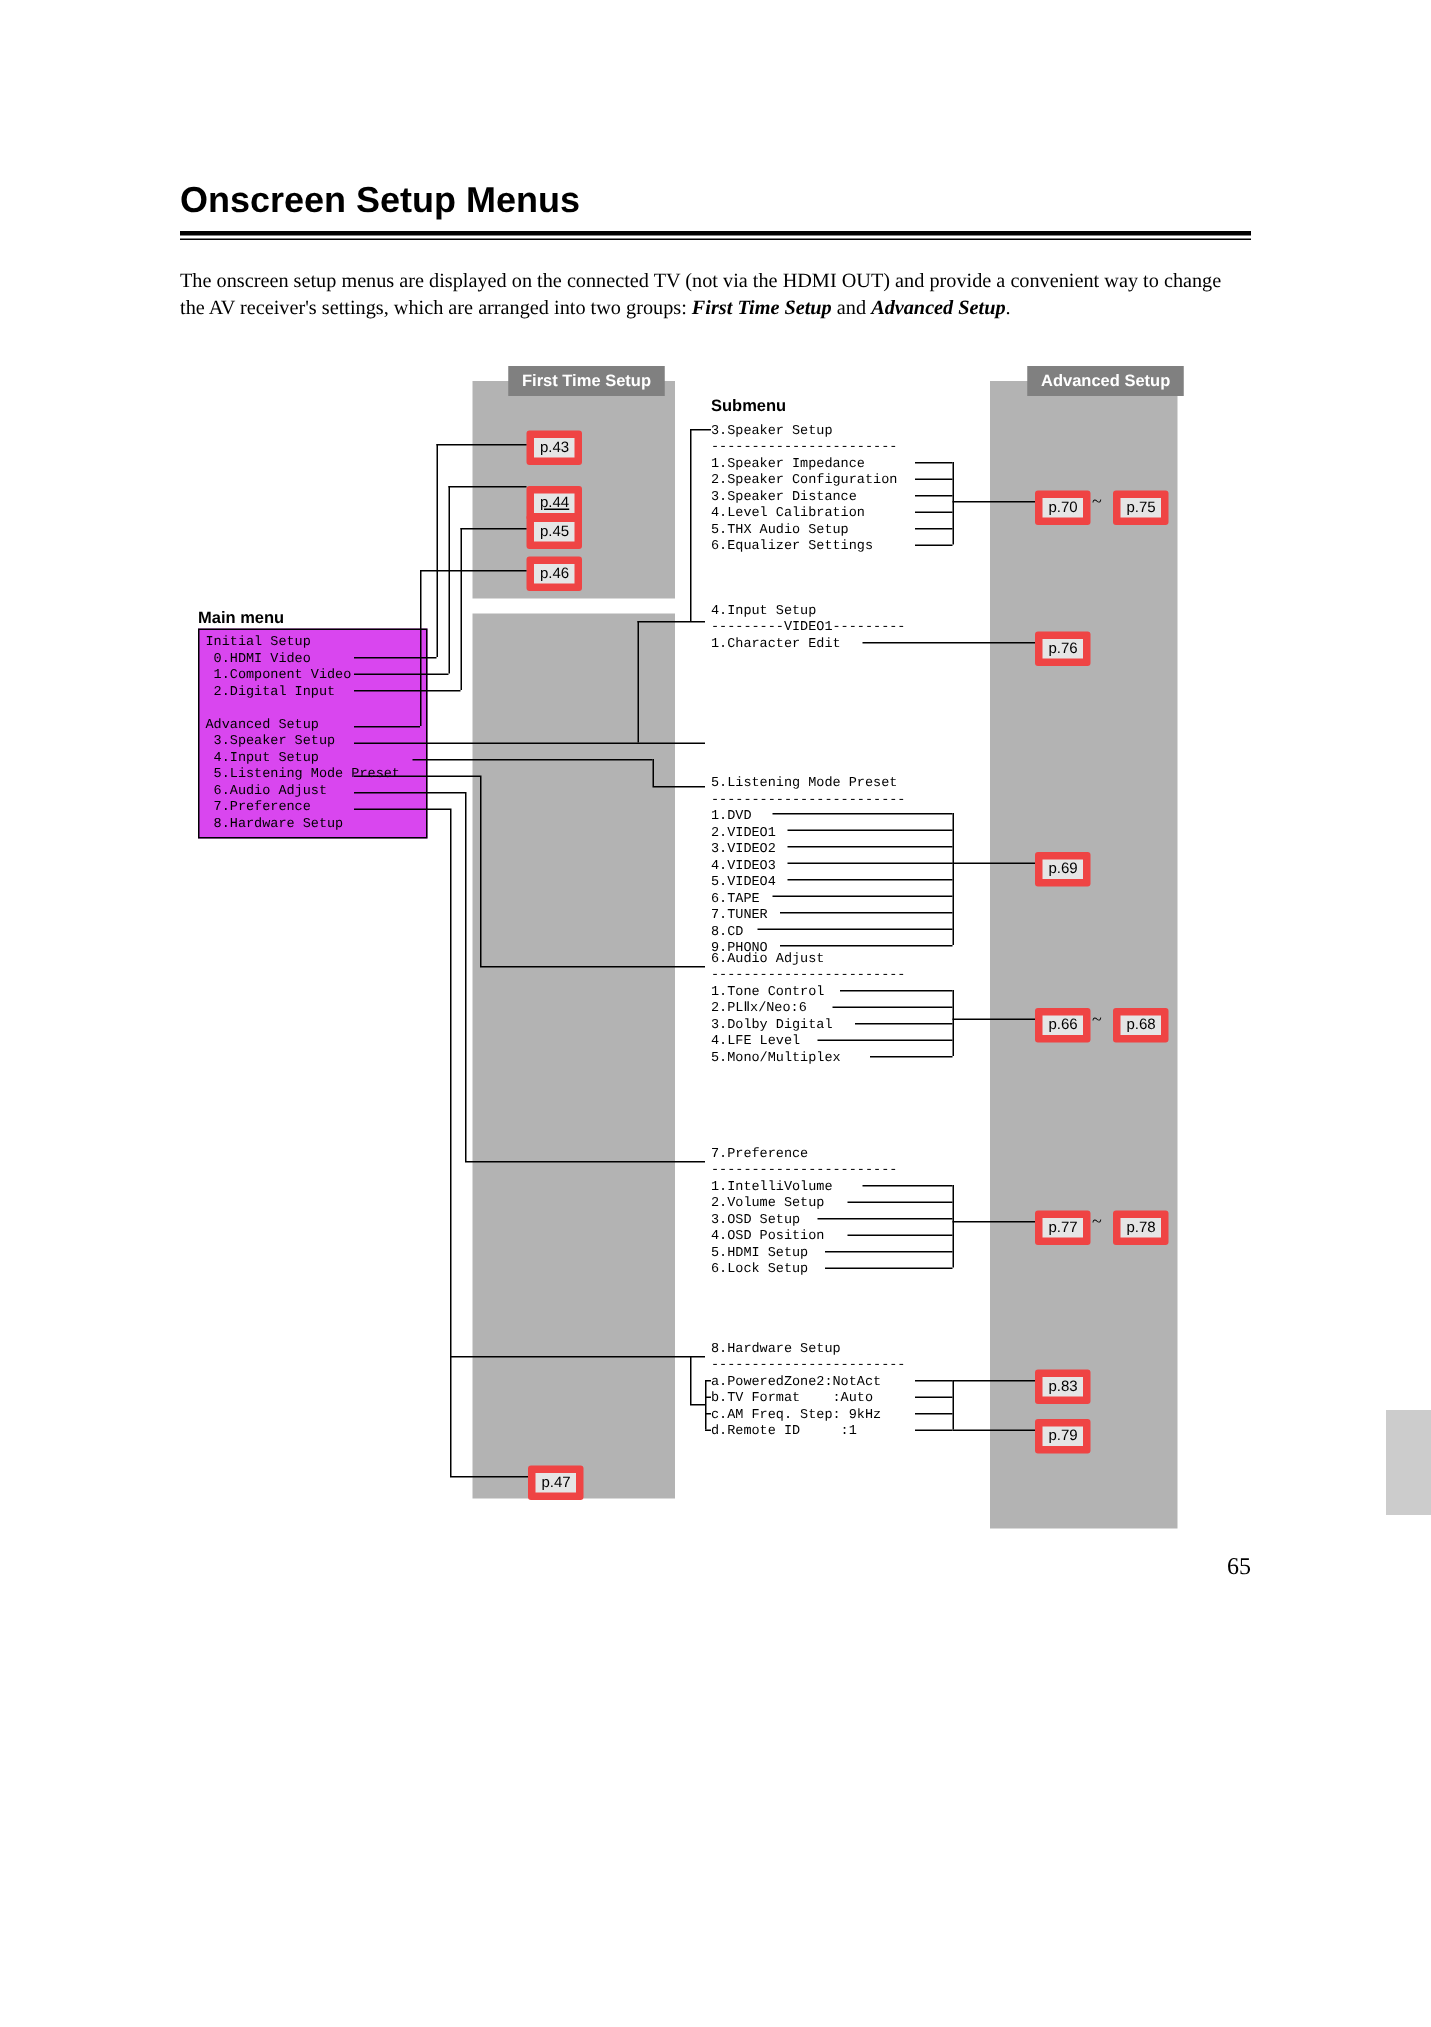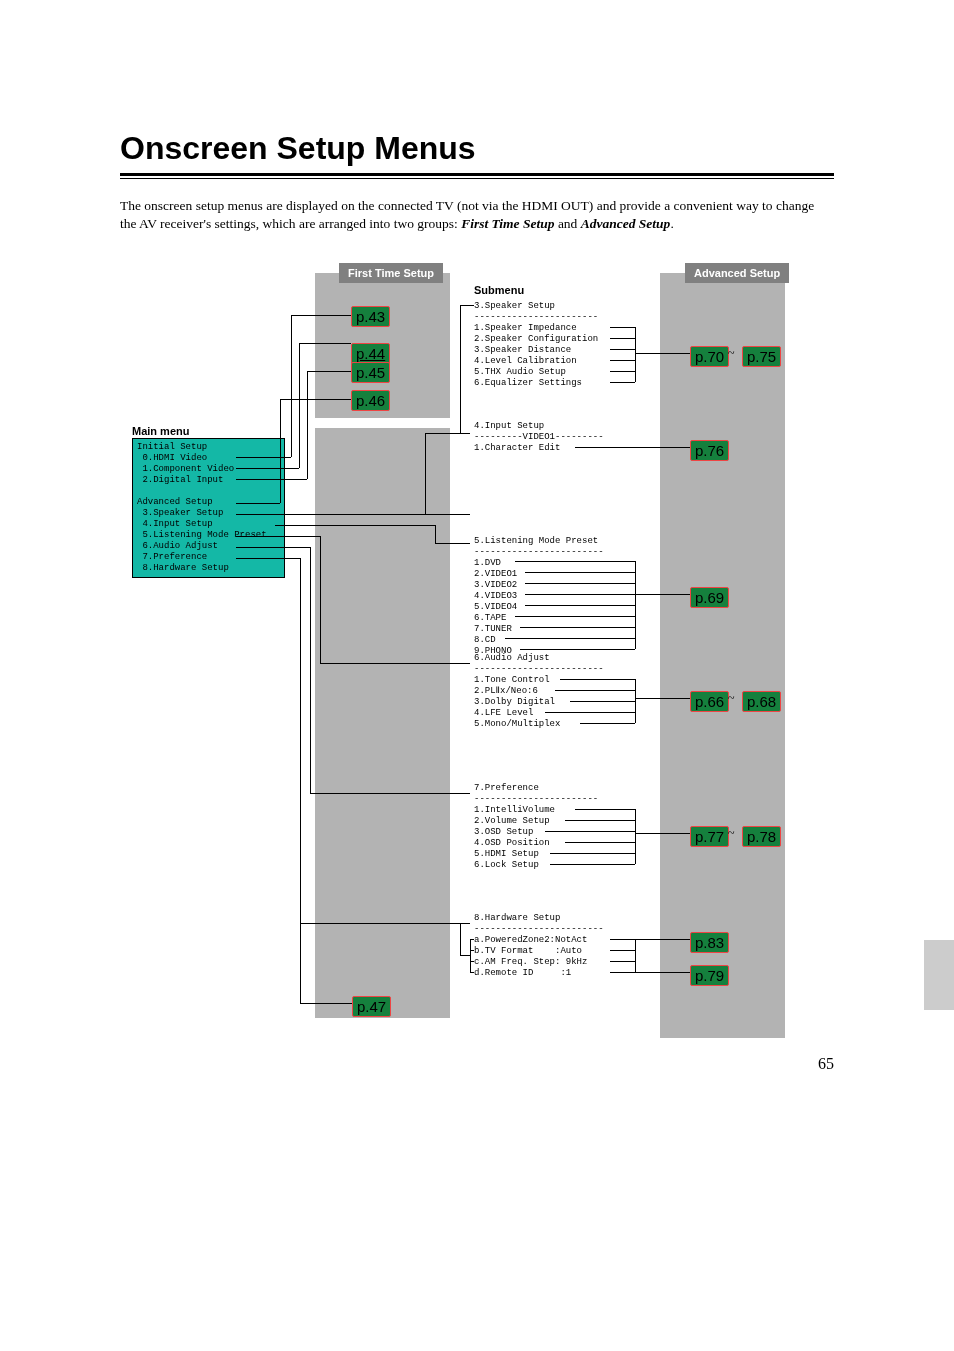--- a/index.html
+++ b/index.html
@@ -9,23 +9,23 @@
     font-family: "Times New Roman", serif;
     width: 954px;
     position: relative;
   }
   .page {
     padding: 120px 120px 40px 120px;
     position: relative;
   }
   h1 {
     font-family: Arial, Helvetica, sans-serif;
-    font-size: 32px;
+    font-size: 24px;
     font-weight: bold;
-    margin: 10px 0 6px 0;
+    margin: 0 0 6px 0;
   }
   .title-rule-thick {
     border-top: 3px solid #000;
     border-bottom: 1px solid #000;
     height: 2px;
     margin-bottom: 18px;
   }
   .section-heading {
     font-family: Arial, Helvetica, sans-serif;
     font-size: 14px;
@@ -65,43 +65,43 @@
     color: #fff;
     font-family: Arial, Helvetica, sans-serif;
     font-size: 11px;
     font-weight: bold;
     padding: 3px 8px;
     border: 1px solid #808080;
   }
   .menu-box {
     position: absolute;
     border: 1px solid #000;
-    background: #14b8a6;
+    background: #d946ef;
     font-family: "Courier New", monospace;
     font-size: 9px;
     line-height: 11px;
     padding: 3px 4px;
     white-space: pre;
   }
   .sub-box {
     position: absolute;
     font-family: "Courier New", monospace;
     font-size: 9px;
     line-height: 11px;
     white-space: pre;
   }
   .pref {
     position: absolute;
     display: inline-block;
-    border: 1px solid #ef4444;
+    border: 5px solid #ef4444;
     border-radius: 2px;
     font-family: Arial, Helvetica, sans-serif;
-    font-size: 15px;
+    font-size: 10px;
     padding: 1px 4px;
-    background: #15803d;
+    background: #e5e5e5;
   }
   .tilde {
     position: absolute;
     font-size: 12px;
   }
   .hline, .vline {
     position: absolute;
     background: #000;
   }
   .hline { height: 1px; }

